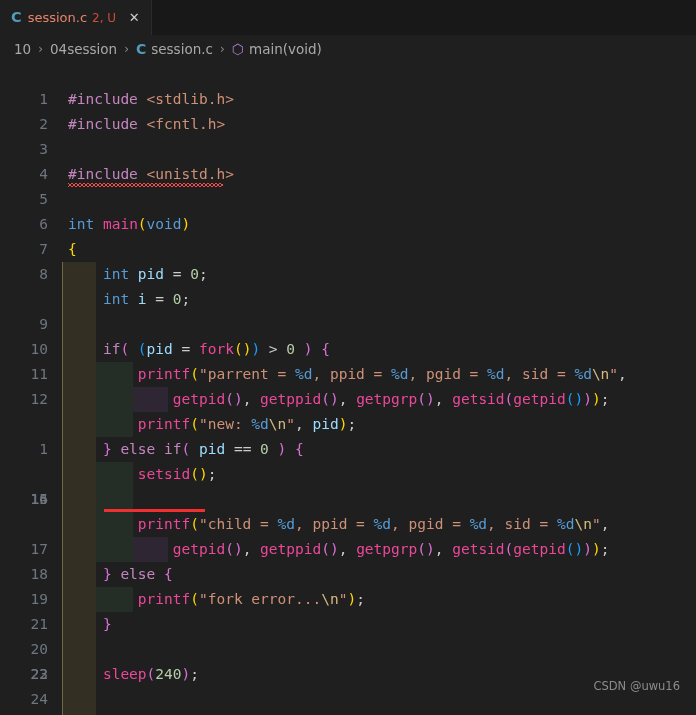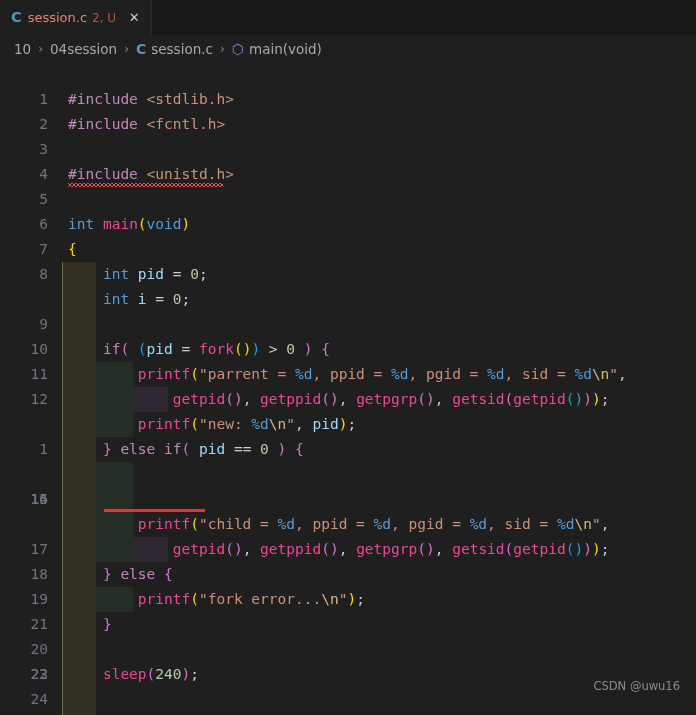--- a/index.html
+++ b/index.html
@@ -310,20 +310,21 @@
   <div class="code-line">
     <span class="guide g1"></span>
     <span class="lineno">16</span>
     <span class="codetext">    <span class="t-p2">}</span> <span class="t-ctl">else</span> <span class="t-ctl">if</span><span class="t-p2">(</span> <span class="t-var">pid</span> == <span class="t-num">0</span> <span class="t-p2">)</span> <span class="t-p2">{</span></span>
   </div>
 
   <div class="code-line">
     <span class="guide g1"></span>
     <span class="guide g2"></span>
     <span class="lineno">17</span>
+    <span class="codetext">        <span class="t-fn">setsid</span><span class="t-p1">()</span>;</span>
   </div>
 
   <div class="code-line">
     <span class="guide g1"></span>
     <span class="guide g2"></span>
     <span class="lineno">18</span>
     <span class="red-underline"></span>
   </div>
 
   <div class="code-line">

